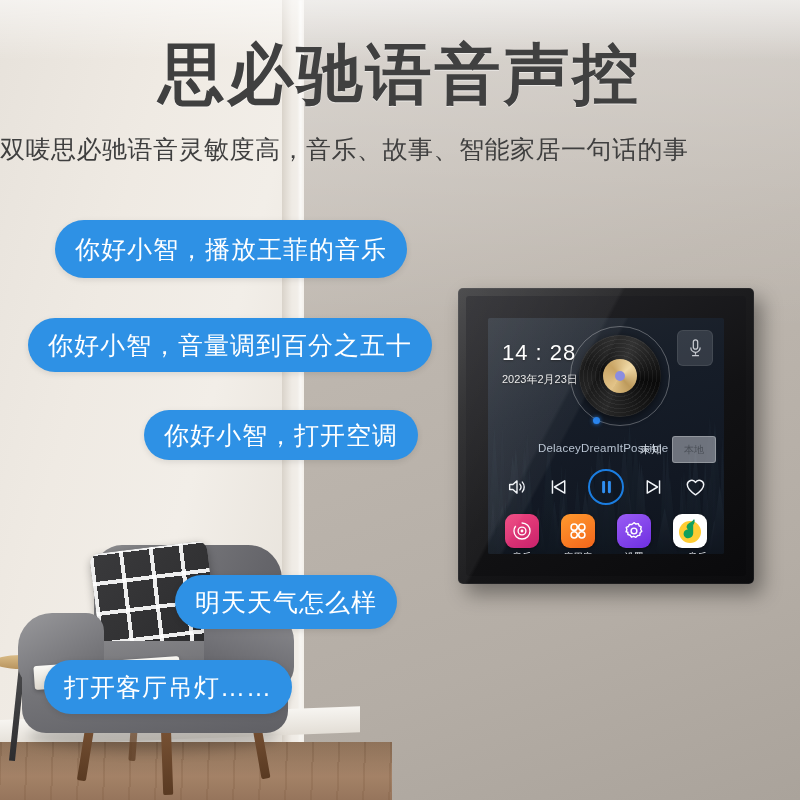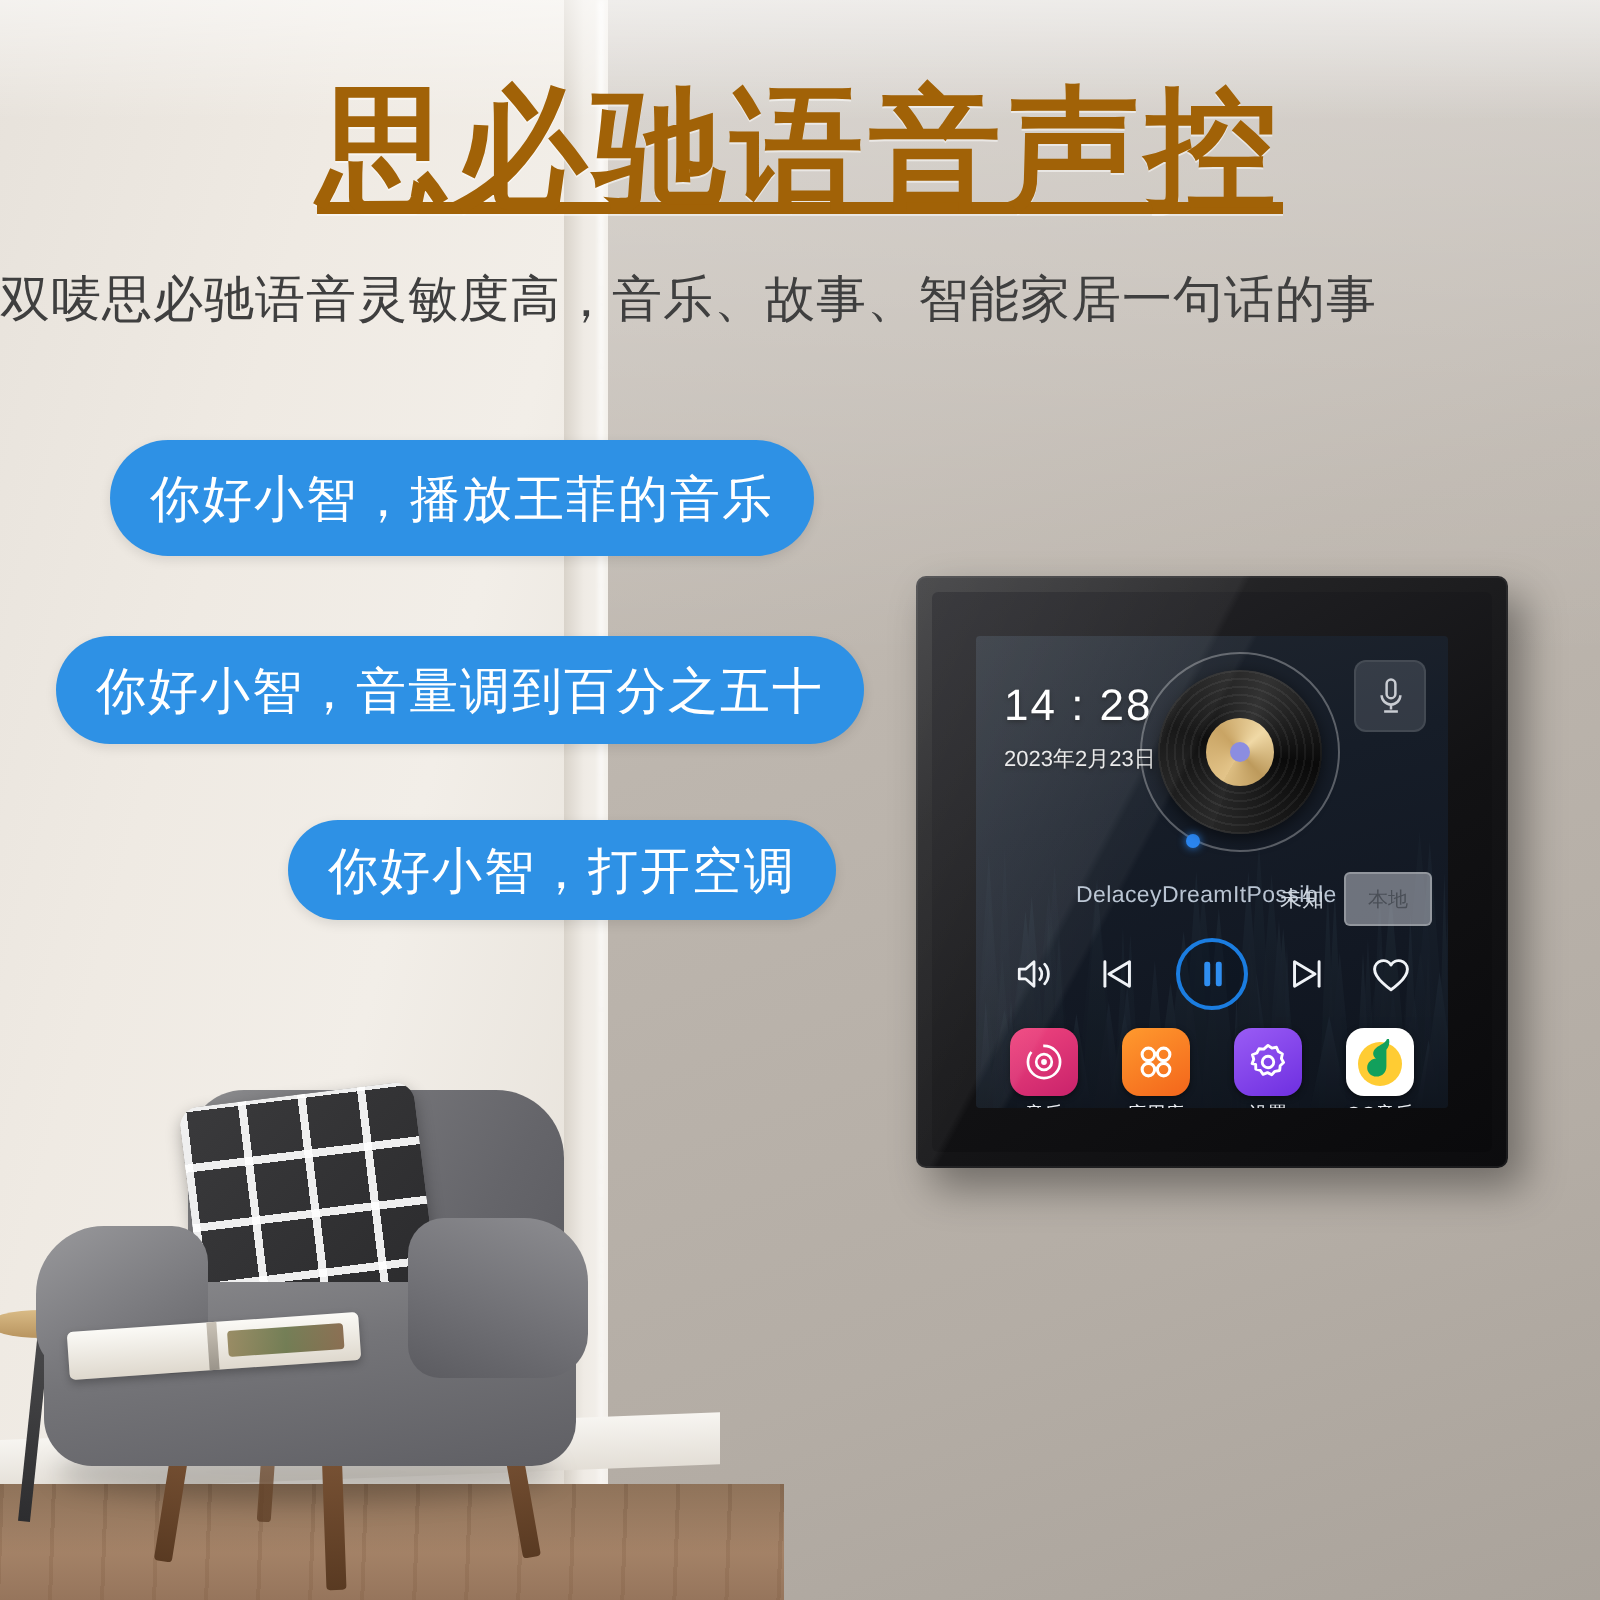--- a/index.html
+++ b/index.html
@@ -124,23 +124,22 @@
     background:linear-gradient(180deg,#d9bb86,#b8945f);
   }
   .st-leg{
     position:absolute;left:20px;top:10px;width:6px;height:96px;
     background:linear-gradient(180deg,#4a4a4c,#2d2d2f);transform:rotate(6deg);
   }
 
   
   .title{
     position:absolute;left:0;top:30px;width:800px;text-align:center;
-    font-size:66px;font-weight:700;color:#a16207;letter-spacing:3px;
+    font-size:66px;font-weight:700;color:#404040;letter-spacing:3px;
     text-shadow:0 1px 0 rgba(255,255,255,.5);
-    text-decoration:underline;
   }
   .subtitle{
     position:absolute;left:0;top:133px;width:800px;
     font-size:25px;font-weight:400;color:#3f3f3f;letter-spacing:.5px;
   }
 
   
   .bubble{
     position:absolute;display:flex;align-items:center;justify-content:center;
     background:#2e91e5;color:#fff;border-radius:999px;
@@ -307,20 +306,22 @@
       </div>
     </div>
   </div>
 
   <div class="title">思必驰语音声控</div>
   <div class="subtitle">双唛思必驰语音灵敏度高，音乐、故事、智能家居一句话的事</div>
 
   <div class="bubble" id="b1">你好小智，音量调到百分之五十</div>
   <div class="bubble" id="b0">你好小智，播放王菲的音乐</div>
   <div class="bubble" id="b2">你好小智，打开空调</div>
+  <div class="bubble" id="b4">明天天气怎么样</div>
+  <div class="bubble" id="b5">打开客厅吊灯……</div>
 
   <div class="panel">
     <div class="panel-inner">
       <div class="screen">
 
         <div class="forest" id="forest">
             <div class="tree" style="width: 24.6569px; height: 146.482px; left: 209.491px; bottom: -8px; opacity: 0.4;"></div>
             <div class="tree" style="width: 21.2004px; height: 86.4641px; left: 211.521px; bottom: -8px; opacity: 0.4;"></div>
             <div class="tree" style="width: 19.1439px; height: 129.671px; left: 29.6922px; bottom: -8px; opacity: 0.4;"></div>
             <div class="tree" style="width: 22.789px; height: 116.045px; left: 24.9918px; bottom: -8px; opacity: 0.4;"></div>

